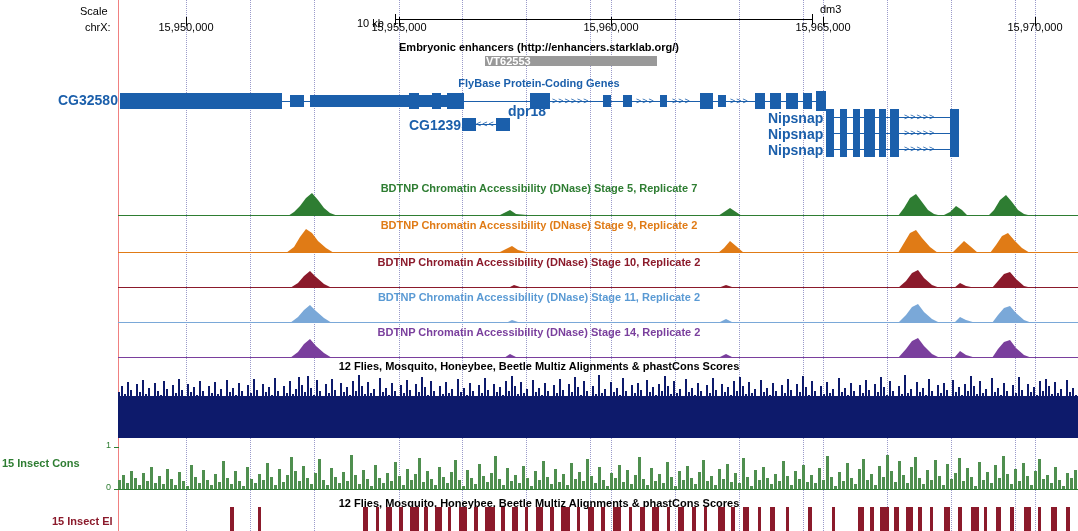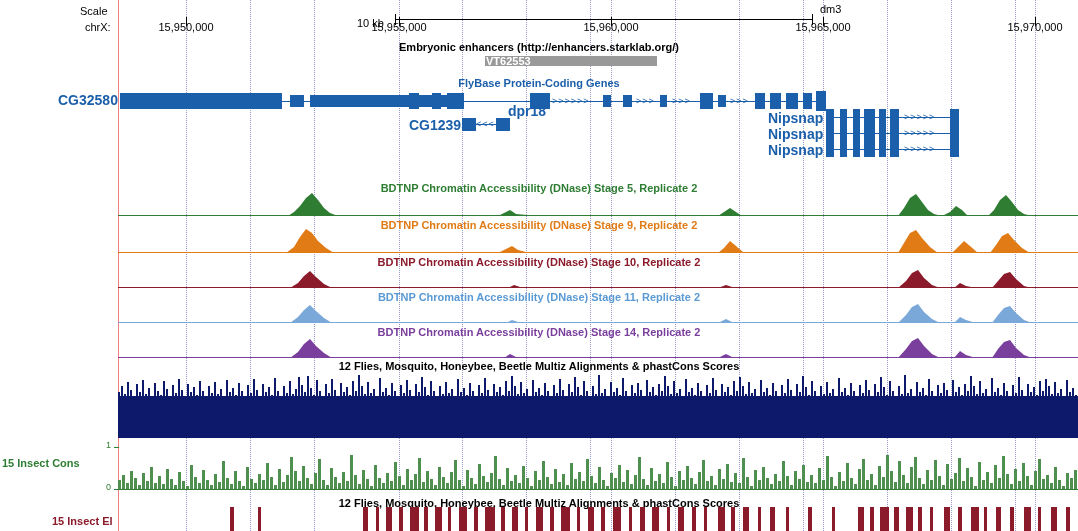--- a/index.html
+++ b/index.html
@@ -183,21 +183,21 @@
     <div class="exon" style="left:853px;top:141px;width:7px;height:16px;"></div>
     <div class="exon" style="left:864px;top:141px;width:11px;height:16px;"></div>
     <div class="exon" style="left:879px;top:141px;width:7px;height:16px;"></div>
     <div class="exon" style="left:890px;top:141px;width:9px;height:16px;"></div>
     <div class="exon" style="left:950px;top:141px;width:9px;height:16px;"></div>
     <div class="arrows" style="left:904px;top:145px;width:42px;">&gt;&gt;&gt;&gt;&gt;</div>
   </div>
   <div class="genelab" style="left:768px;top:142px">Nipsnap</div>
 
 
-  <div class="ttl" style="top:182px;color:#2e7d32">BDTNP Chromatin Accessibility (DNase) Stage 5, Replicate 2</div>
+  <div class="ttl" style="top:182px;color:#2e7d32">BDTNP Chromatin Accessibility (DNase) Stage 5, Replicate 7</div>
   <div class="dnase" style="top:190px;height:26px">
     <svg width="960" height="26" viewBox="0 0 960 26" preserveAspectRatio="none">
       <path fill="#2e7d32" d="M0,26 L170,26 L176,22 L182,16 L188,8 L194,3 L200,10 L206,18 L212,23 L220,26 L380,26 L386,23 L392,20 L398,24 L420,26 L600,26 L606,22 L612,18 L618,22 L624,26 L780,26 L786,18 L792,8 L798,4 L804,12 L810,20 L816,24 L824,26 L832,22 L838,16 L844,20 L850,26 L870,26 L876,20 L882,10 L888,5 L894,12 L900,20 L906,24 L914,26 L960,26 Z"></path>
       <rect x="0" y="25" width="960" height="1" fill="#2e7d32"></rect>
     </svg>
   </div>
 
   <div class="ttl" style="top:219px;color:#e07b16">BDTNP Chromatin Accessibility (DNase) Stage 9, Replicate 2</div>
   <div class="dnase" style="top:227px;height:26px">
     <svg width="960" height="26" viewBox="0 0 960 26" preserveAspectRatio="none">

